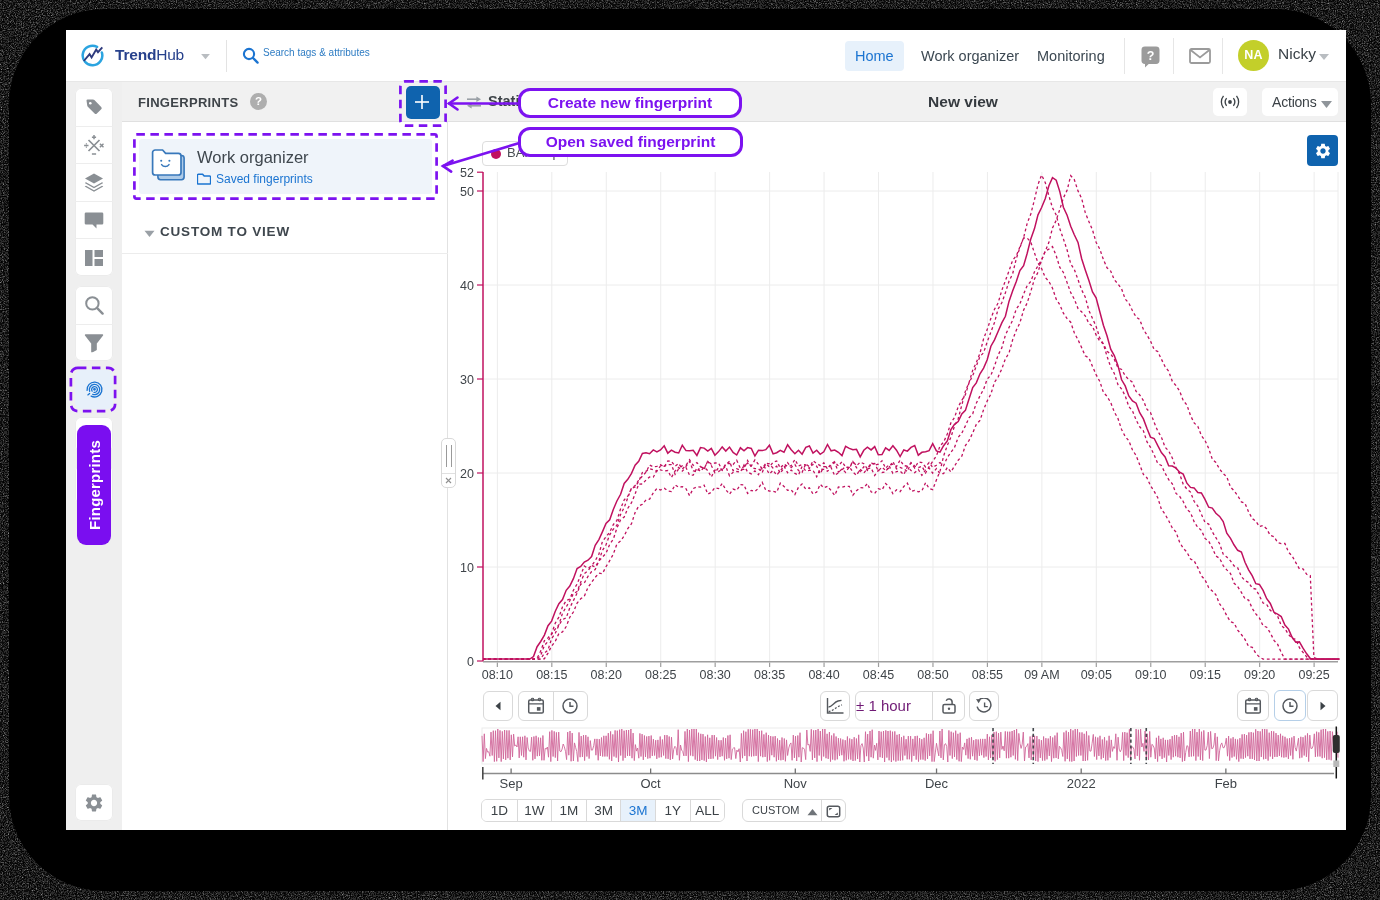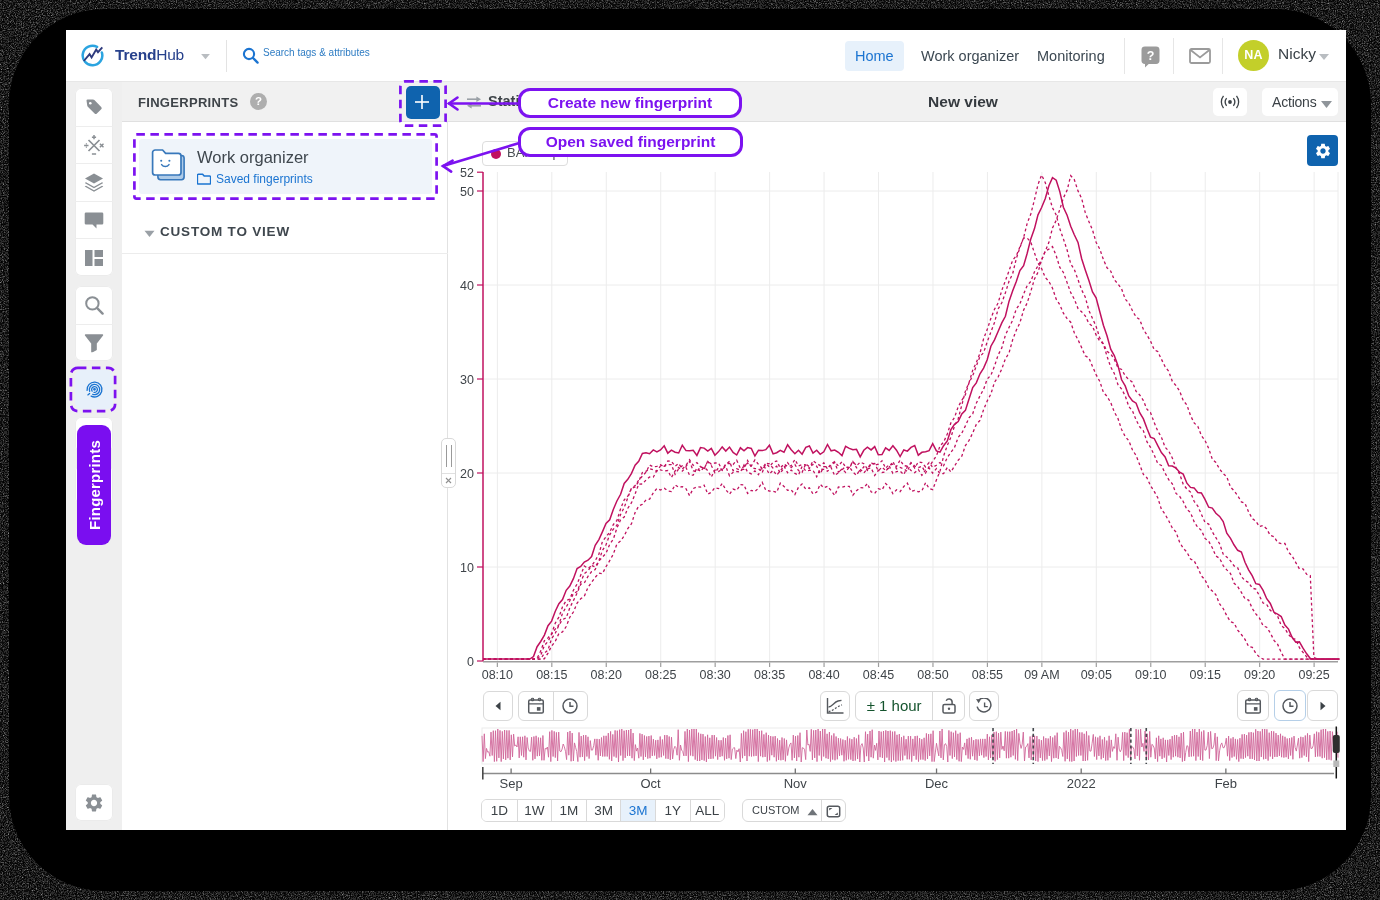--- a/index.html
+++ b/index.html
@@ -73,21 +73,21 @@
 #yscale-pill .div { position:absolute; left:0; top:34px; width:13px; height:1px; background:#e0e0e0; }
 #yscale-pill .x { position:absolute; left:3px; top:38px; }
 
 
 .cbtn { position:absolute; background:#fff; border:1px solid #d9d9d9; border-radius:6px; }
 .cbtn svg { position:absolute; left:50%; top:50%; transform:translate(-50%,-50%); }
 .cgroup { position:absolute; background:#fff; border:1px solid #d9d9d9; border-radius:6px; display:flex; }
 .cgroup .cell { position:relative; height:100%; }
 .cgroup .cell + .cell { border-left:1px solid #d9d9d9; }
 .cgroup .cell svg { position:absolute; left:50%; top:50%; transform:translate(-50%,-50%); }
-#hour-label { font-size:15px; color:#14532d; line-height:28px; text-align:center; }
+#hour-label { font-size:15px; color:#701a75; line-height:28px; text-align:left; }
 
 
 #bottomzone { position:absolute; left:24px; top:600px; }
 .preset-group { position:absolute; display:flex; border:1px solid #d9d9d9; border-radius:6px; background:#fff; overflow:hidden; height:23px; }
 .preset { width:34.6px; text-align:center; font-size:13.5px; color:#3c4247; line-height:21px; background:#fff; }
 .preset + .preset { border-left:1px solid #d9d9d9; }
 .preset.sel { background:#e7f1fb; color:#1b74d1; }
 #custom-group { left:294px; width:104px; }
 #custom-cell { width:80px; text-align:left; padding-left:9px; font-size:11px; color:#3c4247; line-height:21px; position:relative; }
 #custom-cell svg { position:absolute; right:3px; top:8px; }

